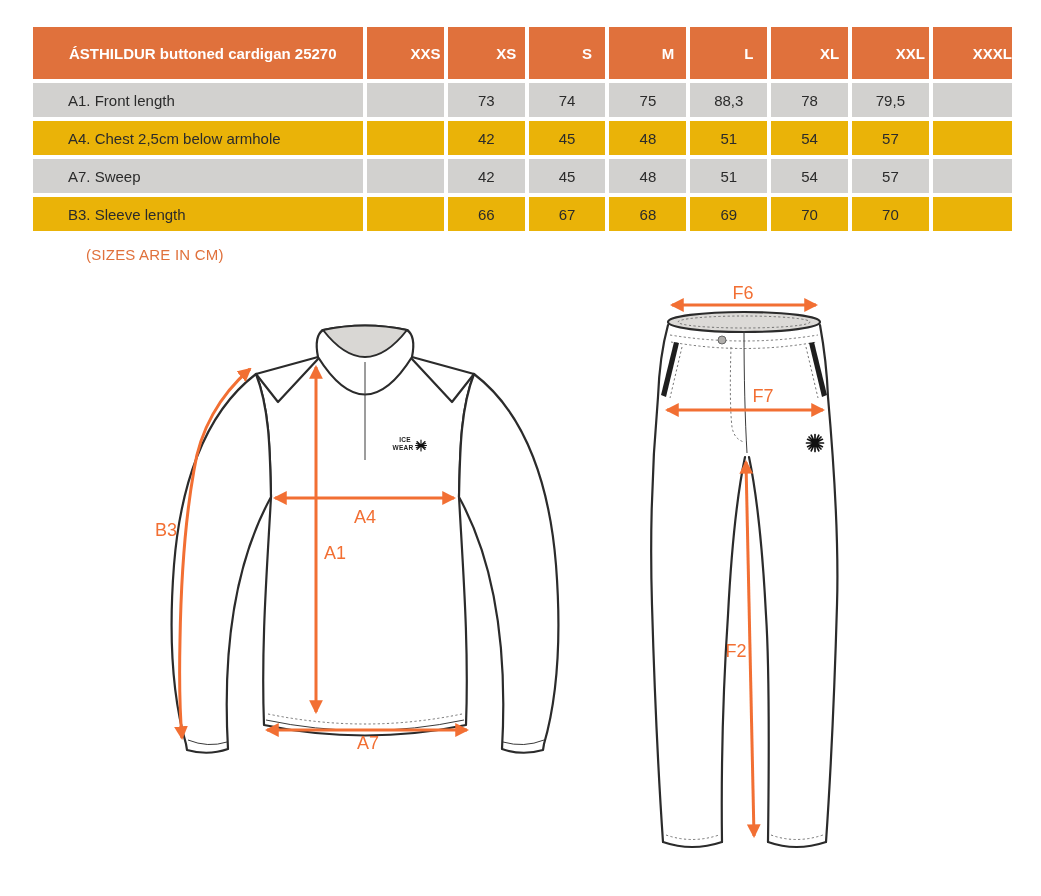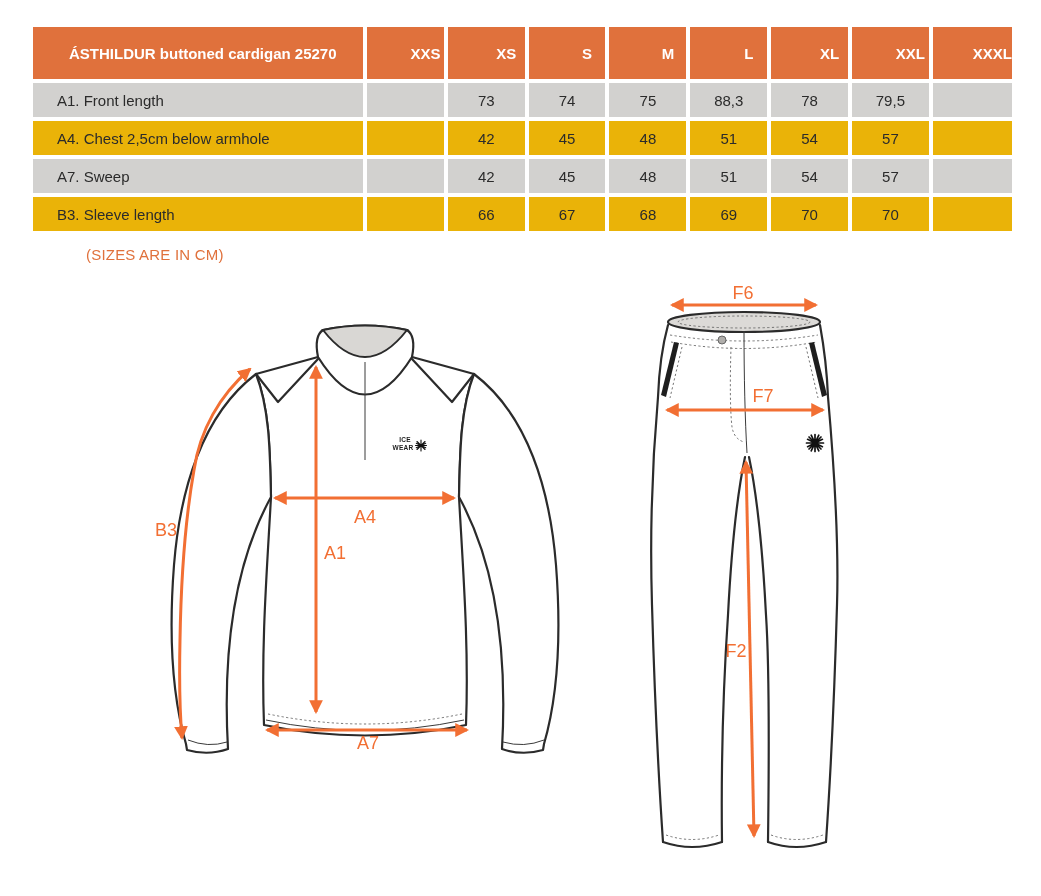--- a/index.html
+++ b/index.html
@@ -5,21 +5,21 @@
   html,body{margin:0;padding:0;background:#fff;}
   .page{position:relative;width:1041px;height:896px;background:#fff;overflow:hidden;
         font-family:"Liberation Sans",sans-serif;color:#2b2b2b;}
   
   .tbl{position:absolute;left:33px;top:27px;width:979px;
        display:grid;grid-template-columns:330px repeat(8,1fr);gap:4px;}
   .th{background:#E0713C;color:#fff;font-weight:bold;font-size:15px;height:52px;
       display:flex;align-items:center;justify-content:center;padding-left:40px;}
   .th-title{justify-content:flex-start;padding-left:36px;}
   .td{height:34px;display:flex;align-items:center;justify-content:center;font-size:15px;}
-  .lbl{justify-content:flex-start;padding-left:24px;}
+  .lbl{justify-content:flex-start;padding-left:35px;}
   .dark{background:#D2D1CF;}
   .light{background:#eab308;}
   
   .note{position:absolute;left:86px;top:246px;color:#E0713C;font-size:15px;letter-spacing:.2px;}
   
   .sweater-svg{position:absolute;left:140px;top:300px;}
   .pants-svg{position:absolute;left:625px;top:285px;}
   .outline{fill:#fff;stroke:#2b2b2b;stroke-width:2.2;stroke-linejoin:round;stroke-linecap:round;}
   .seam{fill:none;stroke:#2b2b2b;stroke-width:2.2;stroke-linejoin:round;stroke-linecap:round;}
   .thin{fill:none;stroke:#3a3a3a;stroke-width:1;}

